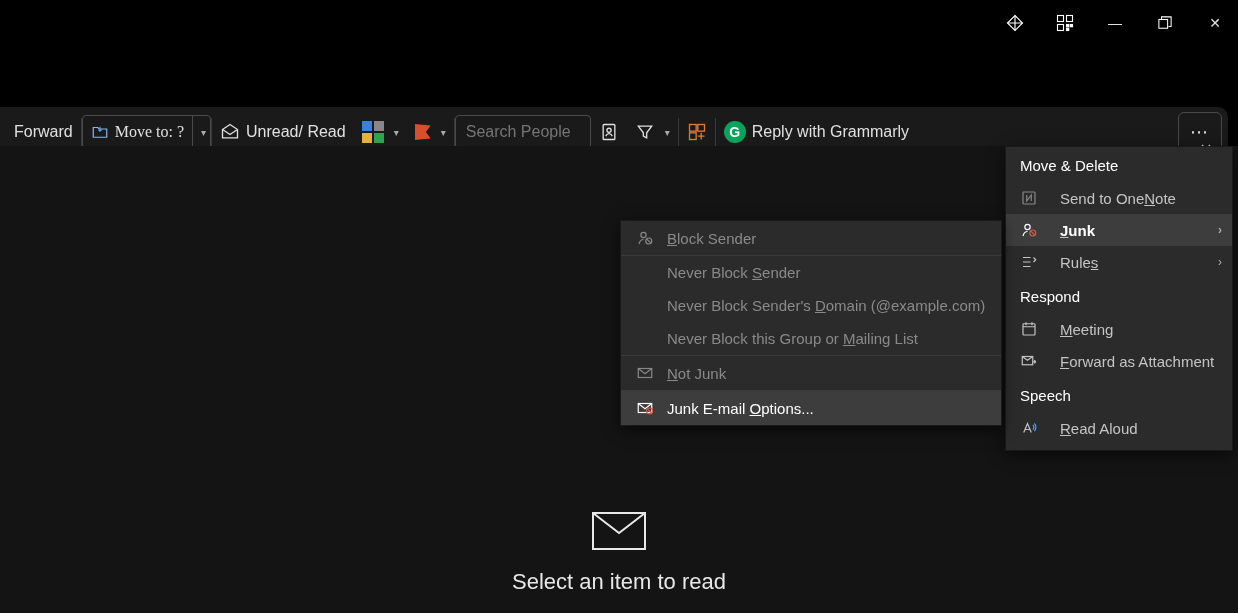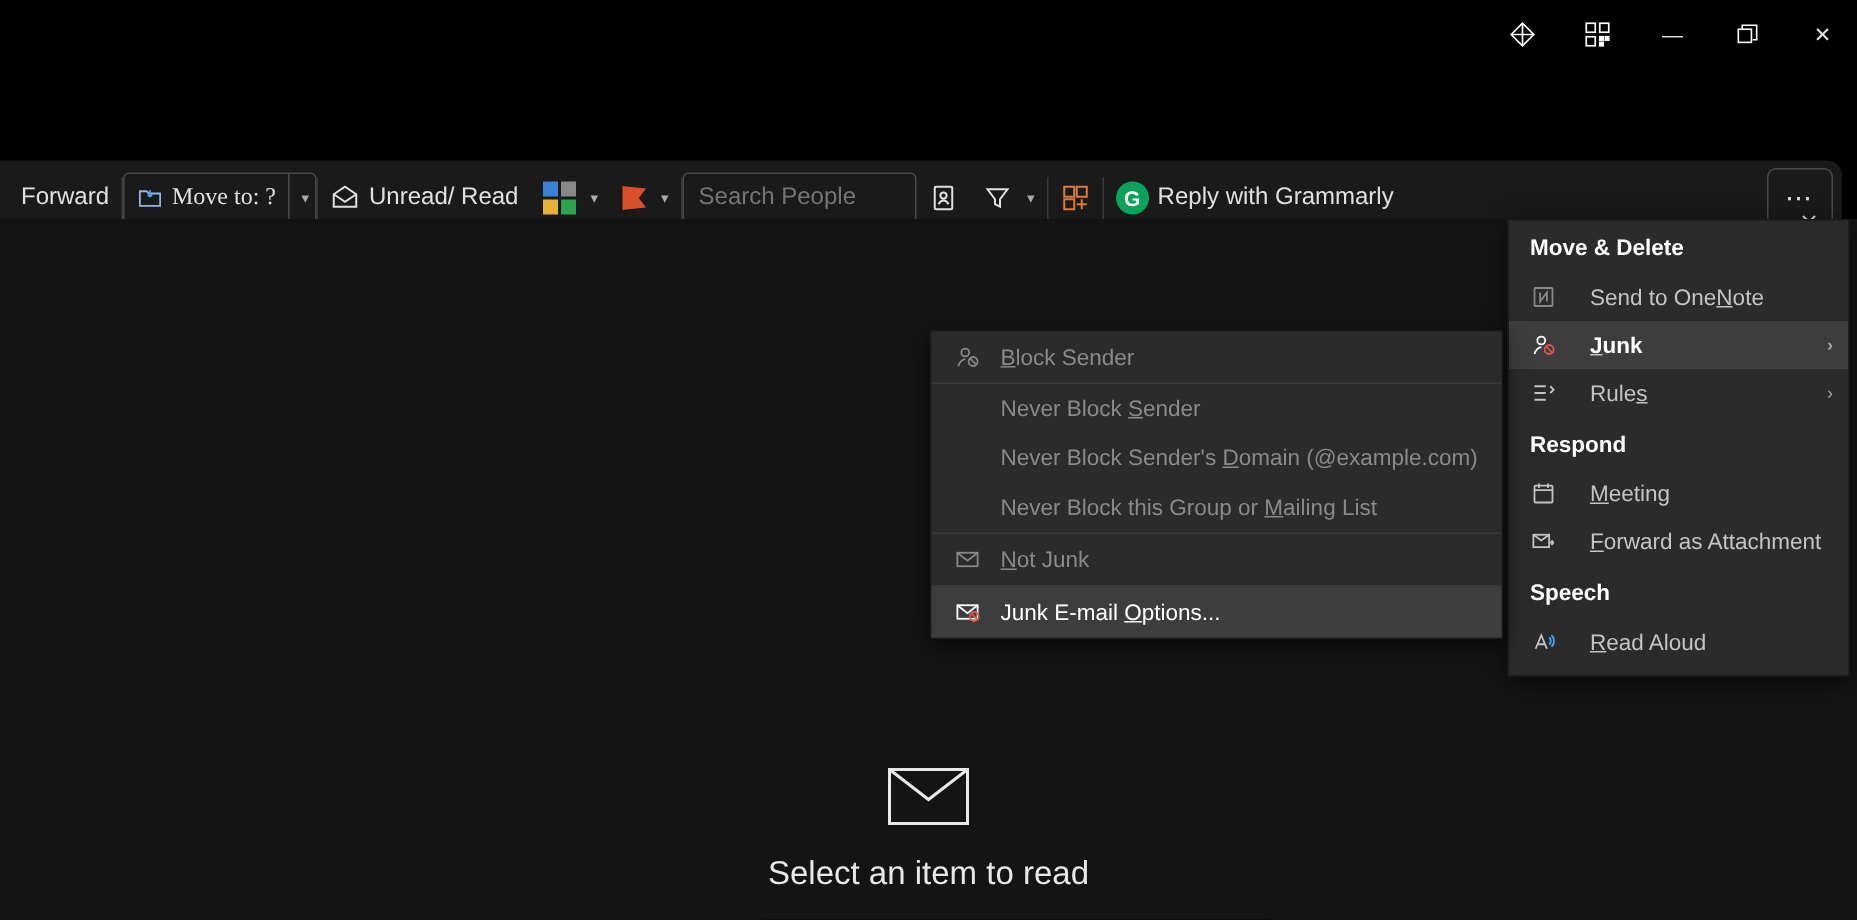--- a/index.html
+++ b/index.html
@@ -6,30 +6,30 @@
   html, body { width: 1238px; height: 613px; background: #000; font-family: "Segoe UI", sans-serif; color: #e0e0e0; overflow: hidden; }
   .window-controls { position: absolute; top: 8px; right: 8px; display: flex; gap: 20px; align-items: center; }
   .win-btn { width: 30px; height: 30px; display: flex; align-items: center; justify-content: center; font-size: 14px; cursor: pointer; }
   .ribbon { position: absolute; top: 95px; left: 0; right: 10px; height: 50px; background: #1a1a1a; border-top-right-radius: 10px; display: flex; align-items: center; padding: 0 6px 0 6px; gap: 0; margin-top: 12px; }
   .ribbon-btn { display: flex; align-items: center; gap: 6px; padding: 5px 8px; font-size: 16px; cursor: pointer; border-radius: 3px; }
   .move-to { display: flex; align-items: center; border: 1px solid #4a4a4a; border-radius: 4px; height: 34px; }
   .move-to-main { display: flex; align-items: center; gap: 6px; padding: 0 8px; height: 100%; font-family: Liberation Serif, serif; }
   .move-to-dd { width: 18px; height: 100%; border-left: 1px solid #4a4a4a; display:flex; align-items:center; justify-content:center; }
   .ribbon-sep { width: 1px; height: 28px; background: #3a3a3a; }
   .dd-caret { font-size: 10px; margin-left: 4px; color: #aaa; }
-  .search-people { background: transparent; border: 1px solid #4a4a4a; color: #9e9e9e; height: 34px; width: 156px; padding: 0 10px; border-radius: 4px; font-size: 16px; }
+  .search-people { background: transparent; border: 1px solid #4a4a4a; color: #9e9e9e; height: 34px; width: 136px; padding: 0 10px; border-radius: 4px; font-size: 16px; }
   .more-btn { border: 1px solid #4a4a4a; border-radius: 6px; width: 44px; height: 40px; display:flex;align-items:center;justify-content:center; font-size:18px; letter-spacing:2px;}
   .ribbon-collapse { position:absolute; right:14px; bottom:-2px; }
   .content { position:absolute; top:146px; left:0; right:0; bottom:0; background:#141414; }
   .reading-pane { position:absolute; top:0; left:0; right:0; bottom:0; display:flex; flex-direction:column; align-items:center; justify-content:flex-end; padding-bottom:18px; color:#e8e8e8;text-align:right; }
   .envelope-icon { margin-bottom:18px; }
   .reading-text { font-size:22px; font-weight:400; }
   
   .overflow-panel { position:absolute; top:146px; right:5px; width:228px; background:#2b2b2b; border:1px solid #1a1a1a; box-shadow:0 4px 14px rgba(0,0,0,.6); padding-bottom:6px; }
-  .panel-heading { padding:10px 14px 8px; font-weight:700; font-size:15px; color:#fff; }
+  .panel-heading { padding:10px 14px 8px; font-weight:400; font-size:15px; color:#fff; }
   .panel-item { display:flex; align-items:center; gap:22px; padding:7px 14px; font-size:15px; cursor:pointer; color:#c4c4c4; position:relative;text-align:center; }
   .panel-item .u { text-decoration:underline; text-decoration-color:#c4c4c4; }
   .panel-item.highlight { background:#3d3d3d; color:#fff;font-weight:bold; }
   .panel-item .chev { position:absolute; right:10px; font-size:12px; color:#aaa; }
   .panel-item svg { width:18px; height:18px; flex-shrink:0; }
   
   .junk-menu { position:absolute; top:220px; left:620px; width:382px; background:#2b2b2b; border:1px solid #1a1a1a; box-shadow:0 4px 14px rgba(0,0,0,.6); }
   .junk-item { display:flex; align-items:center; gap:12px; padding:8px 14px; font-size:15px; color:#8a8a8a; cursor:pointer; }
   .junk-item .icon-slot { width:20px; display:flex; align-items:center; justify-content:center; }
   .junk-item .u { text-decoration:underline; }

